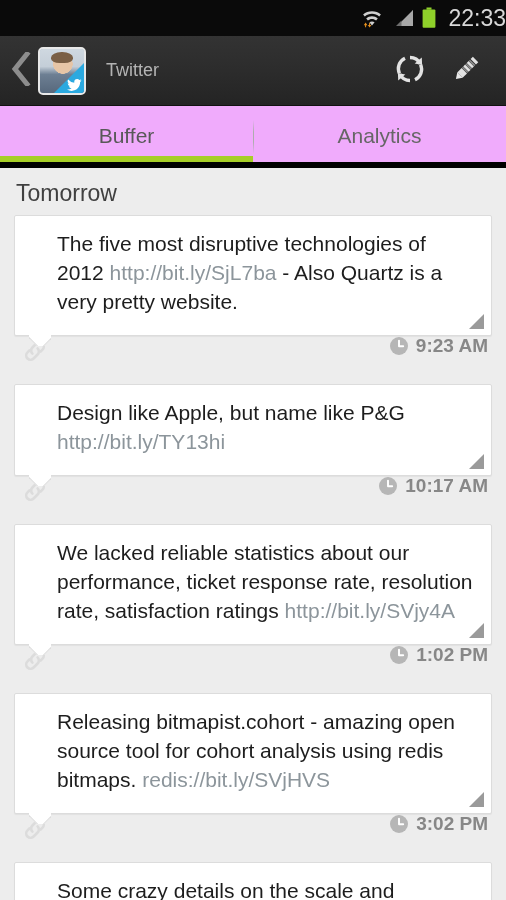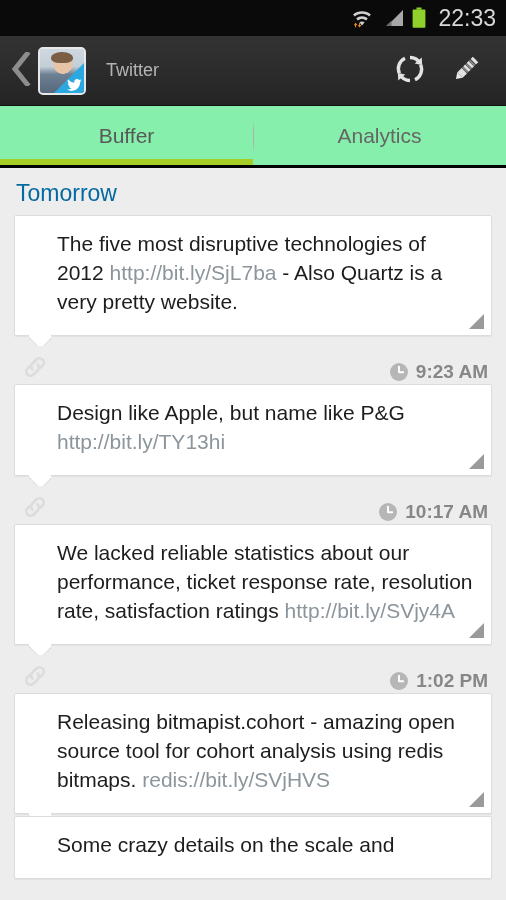--- a/index.html
+++ b/index.html
@@ -21,21 +21,20 @@
     flex-direction: column;
   }
 
   
   .status-bar {
     height: 36px;
     background: #0a0a0a;
     display: flex;
     align-items: center;
     justify-content: flex-end;
-    padding-right: 10px;
     flex: 0 0 36px;
   }
   .status-icons {
     display: flex;
     align-items: center;
     gap: 8px;
   }
   .wifi-icon {
     position: relative;
     width: 24px;
@@ -137,24 +136,24 @@
     flex: 0 0 56px;
     display: flex;
     align-items: center;
     justify-content: center;
   }
 
   
   .tab-bar {
     height: 62px;
     flex: 0 0 62px;
-    background: #86efac;
-    display: flex;
-    position: relative;
-    border-bottom: 3px solid #000000;
+    background: #f0abfc;
+    display: flex;
+    position: relative;
+    border-bottom: 6px solid #000000;
   }
   .tab {
     flex: 1 1 0;
     display: flex;
     align-items: center;
     justify-content: center;
     position: relative;
     height: 62px;
   }
   .tab-label {
@@ -183,21 +182,21 @@
 
   
   .list {
     flex: 1 1 auto;
     background: #ededed;
     overflow: hidden;
     position: relative;
   }
   .day-header {
     font-size: 23px;
-    color: #0369a1;
+    color: #404040;
     padding: 14px 0 10px 16px;
     line-height: 1;
   }
   .post {
     padding: 0 14px 0 14px;
     margin-bottom: 2px;
   }
   .bubble {
     position: relative;
     background: #ffffff;
@@ -236,21 +235,21 @@
     left: 0; top: -12px;
     width: 22px; height: 22px;
     background: #ffffff;
     border-right: 1px solid #dcdcdc;
     border-bottom: 1px solid #dcdcdc;
     transform: rotate(45deg);
     transform-origin: center;
   }
   .post-meta {
     display: flex;
-    align-items: flex-end;
+    align-items: flex-start;
     justify-content: space-between;
     height: 46px;
     padding: 0 4px 0 6px;
   }
   .link-icon { display: block; width: 30px; height: 30px; }
   .time-group {
     display: flex;
     align-items: center;
     gap: 7px;
   }
@@ -434,20 +433,35 @@
               <span class="post-time">1:02 PM</span>
             </div>
           </div>
         </div>
         <div class="post">
           <div class="bubble">
             <div class="bubble-text"><span>Releasing bitmapist.cohort - amazing open source tool for cohort analysis using redis bitmaps. </span><span class="url">redis://bit.ly/SVjHVS</span></div>
             <span class="drag-handle"></span>
             <span class="bubble-tail"></span>
           </div>
+          <div class="post-meta">
+            <span class="link-icon"><svg viewBox="0 0 30 30" width="30" height="30" aria-hidden="true">
+                <g fill="none" stroke="#dcdcdc" stroke-width="2.6" stroke-linecap="round">
+                  <path d="M12.4 17.6a4.3 4.3 0 0 1 0-6.1l4-4a4.3 4.3 0 0 1 6.1 6.1l-1.9 1.9"></path>
+                  <path d="M17.6 12.4a4.3 4.3 0 0 1 0 6.1l-4 4a4.3 4.3 0 0 1-6.1-6.1l1.9-1.9"></path>
+                </g>
+              </svg></span>
+            <div class="time-group">
+              <span class="clock-icon"><svg viewBox="0 0 20 20" width="20" height="20" aria-hidden="true">
+                  <circle cx="10" cy="10" r="9" fill="#b6b6b6"></circle>
+                  <path d="M10 4.6v5.6h4.2" fill="none" stroke="#ffffff" stroke-width="1.9" stroke-linecap="round" stroke-linejoin="round"></path>
+                </svg></span>
+              <span class="post-time">3:02 PM</span>
+            </div>
+          </div>
         </div>
         <div class="post">
           <div class="bubble">
             <div class="bubble-text"><span>Some crazy details on the scale and</span></div>
           </div>
         </div>
       </div>
   </div>
 
 </div>

